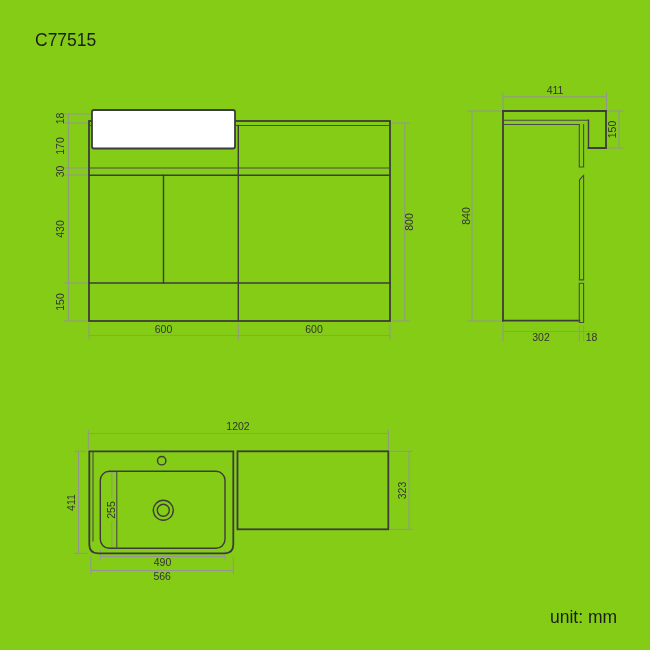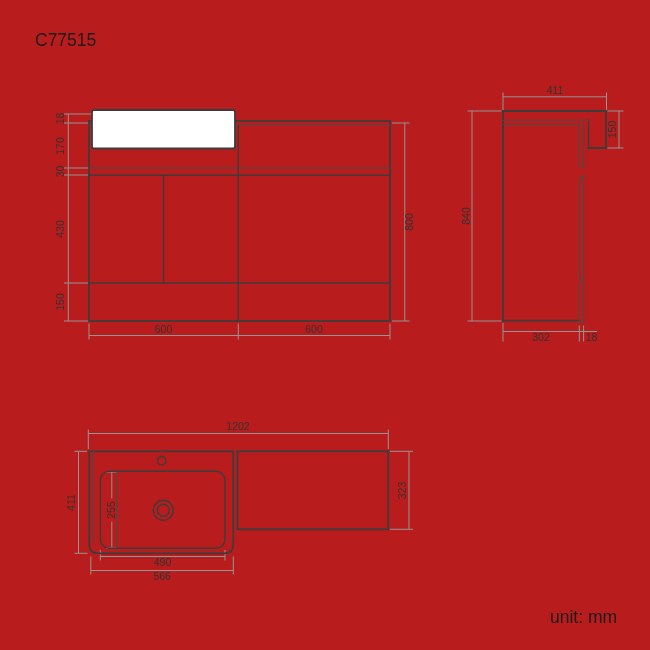--- a/index.html
+++ b/index.html
@@ -1,16 +1,16 @@
 <!DOCTYPE html>
 <html><head>
 <meta charset="utf-8">
 <style>
   html,body{margin:0;padding:0;background:#fff;}
-  .page{position:relative;width:650px;height:650px;background:#b91c1c;overflow:hidden;
+  .page{position:relative;width:650px;height:650px;background:#84cc16;overflow:hidden;
         font-family:"Liberation Sans",sans-serif;}
   svg text{font-family:"Liberation Sans",sans-serif;font-size:10.5px;fill:#333;}
   svg text.big{font-size:17.5px;fill:#1c1c1c;}
   .ln-main{stroke:#3c3c3c;stroke-width:1.8;fill:none;stroke-linecap:square;}
   .ln-med{stroke:#3c3c3c;stroke-width:1.4;fill:none;stroke-linecap:square;}
   .ln-thin{stroke:#4a4a4a;stroke-width:1.1;fill:none;stroke-linecap:square;}
   .ln-dim{stroke:#949494;stroke-width:1;fill:none;stroke-linecap:butt;}
   .fill-basin{fill:#ffffff;}
 </style>
 </head>

